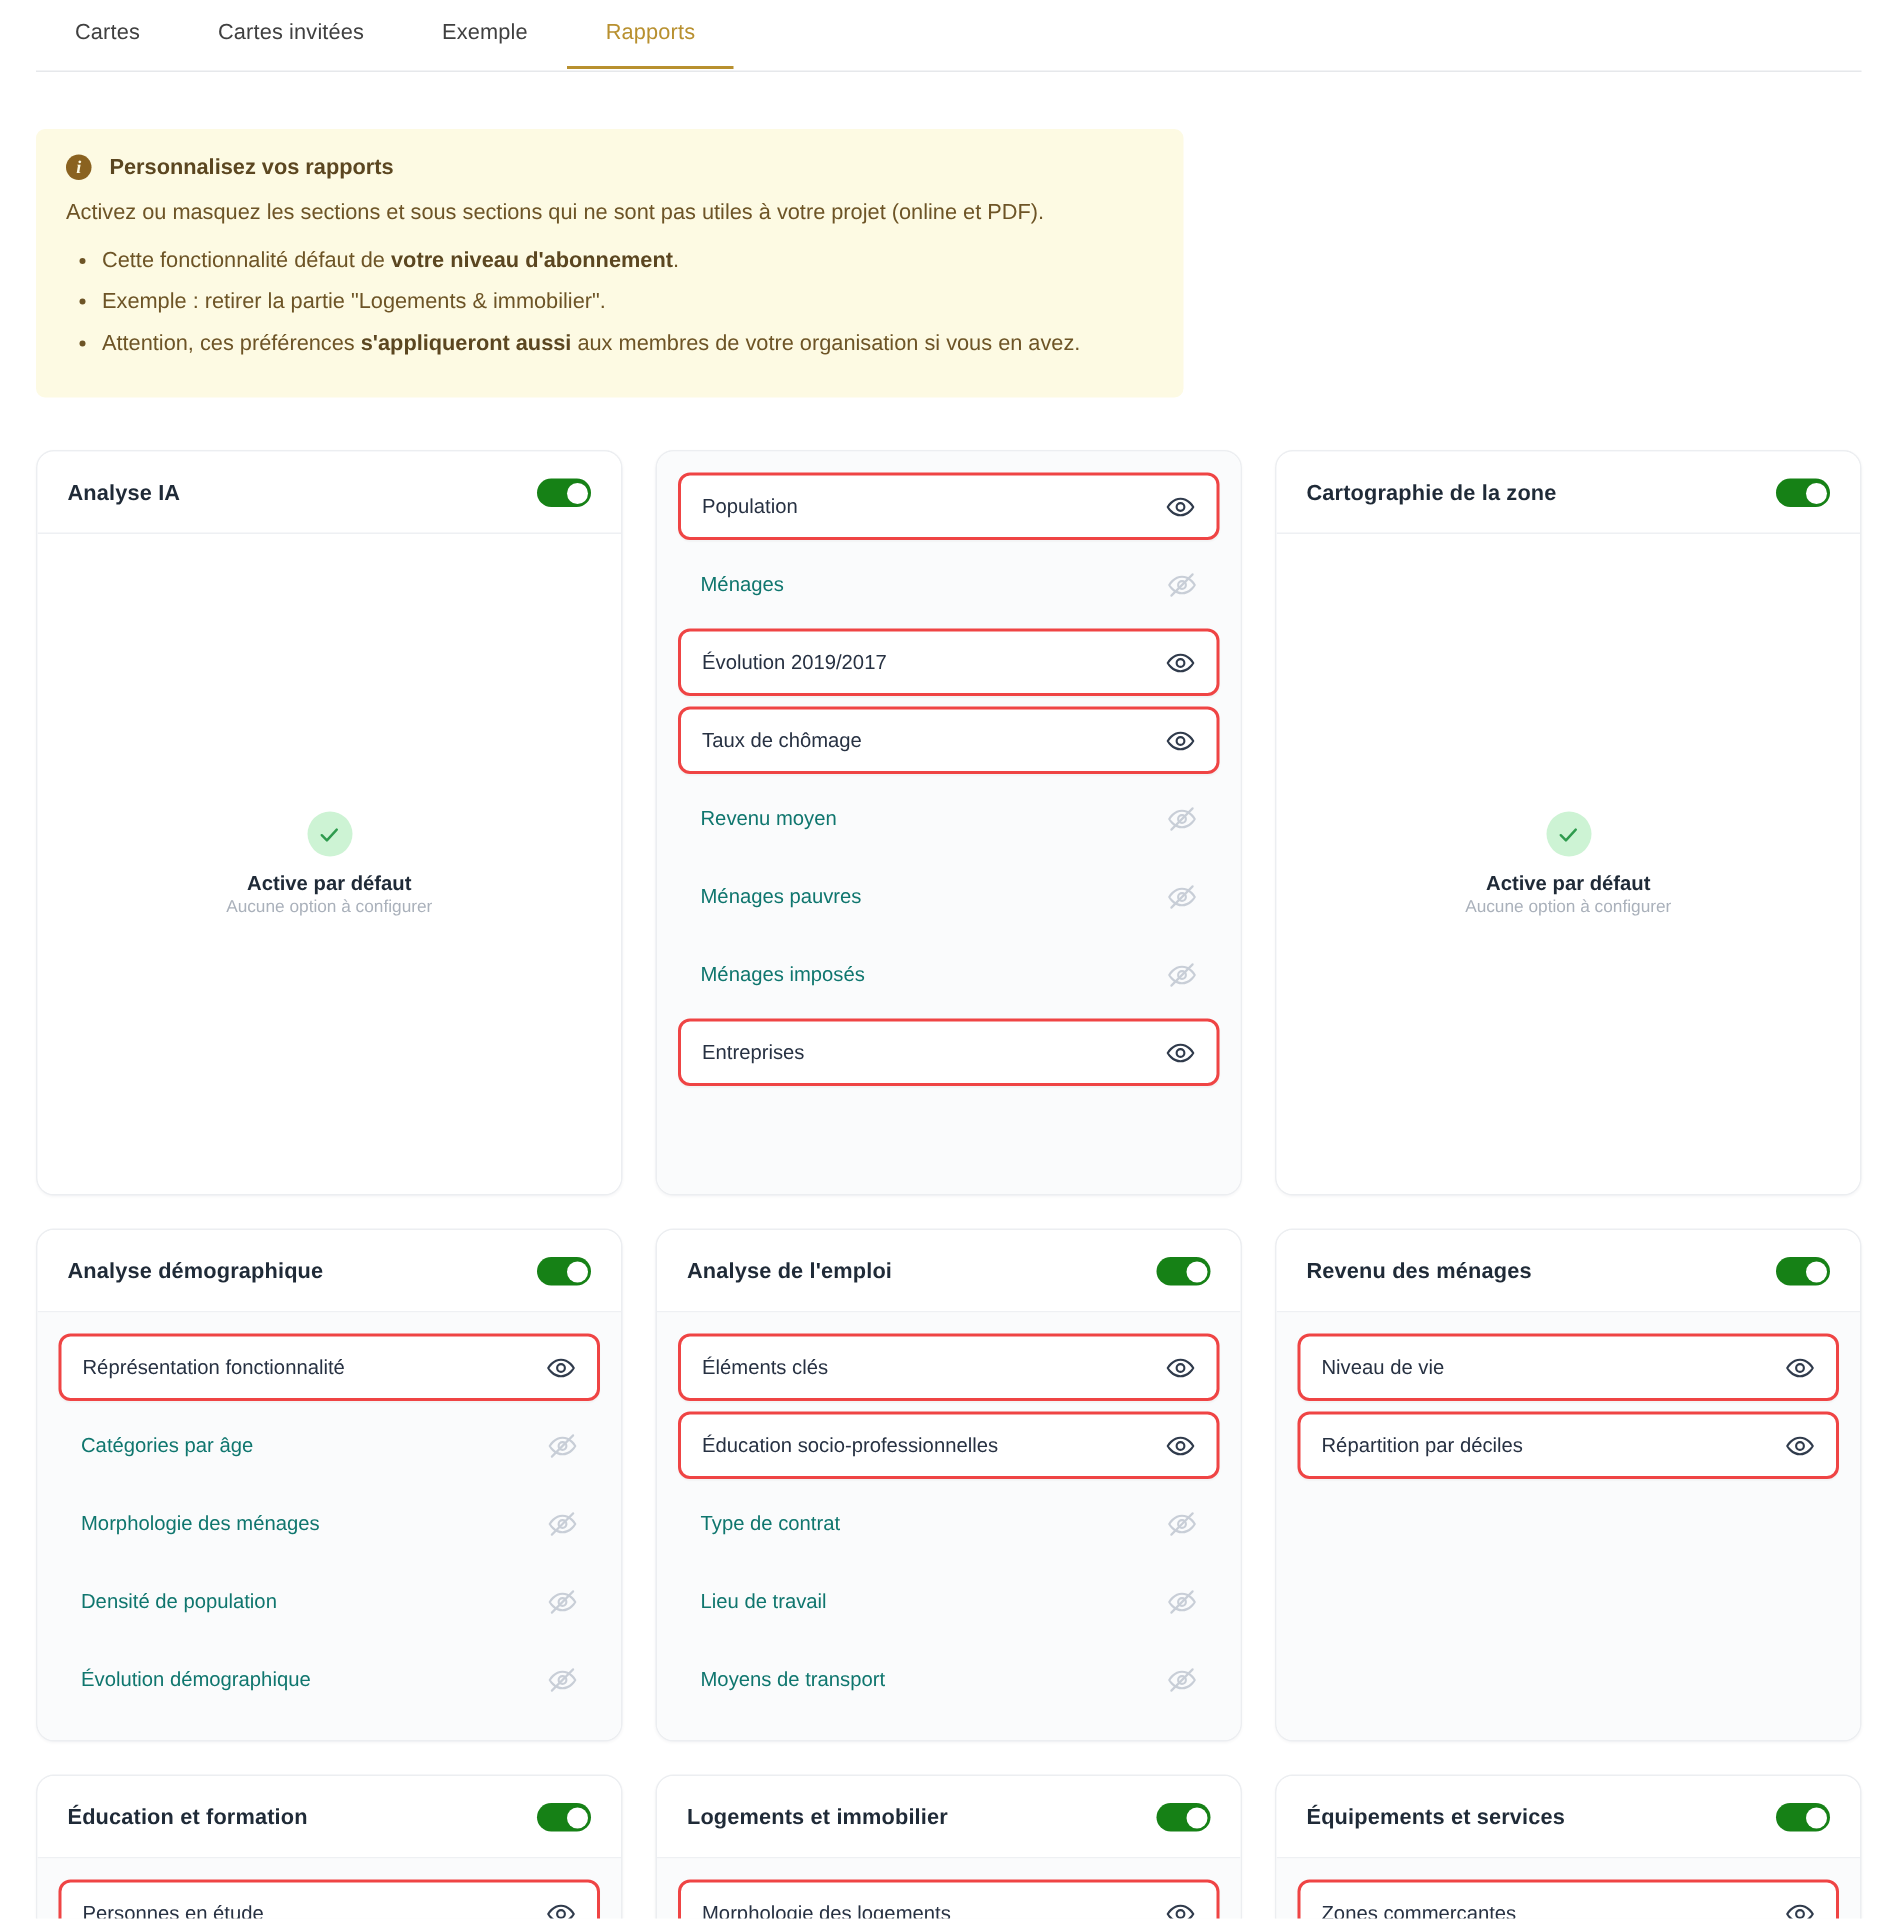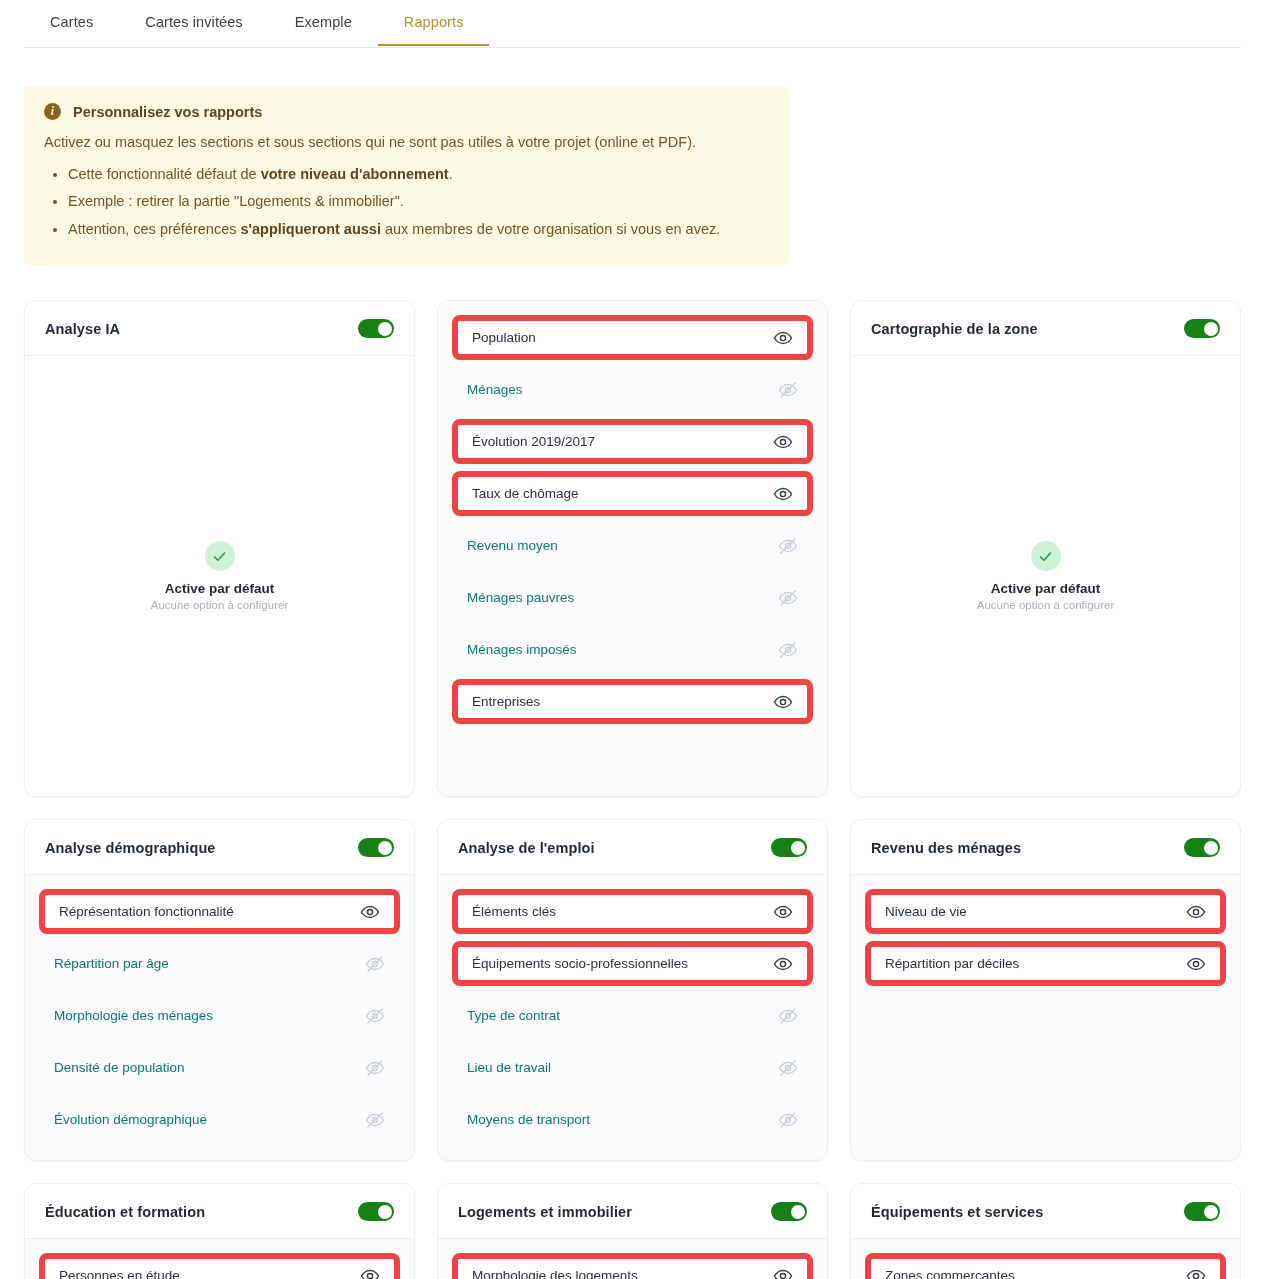--- a/index.html
+++ b/index.html
@@ -161,21 +161,21 @@
   .sub {
     display: flex;
     align-items: center;
     justify-content: space-between;
     padding: 0 14px;
     height: 45px;
     border-radius: 8px;
   }
   .sub.on {
     background: #ffffff;
-    border: 6px solid #ef4444;
+    border: 2px solid #ef4444;
     box-shadow: 0 1px 1px rgba(16,24,40,.03);
     align-items: center;
   }
   .sub.off {
     background: transparent;
     border: 1px solid transparent;
   }
   .sub-label {
     font-size: 13.5px;
     color: #273142;
@@ -373,21 +373,21 @@
         <div class="sub on">
           <span class="sub-label">Réprésentation fonctionnalité</span>
           <span style="display: flex;">
             <svg viewBox="0 0 24 24" class="eye" fill="none" stroke="#303b4c" stroke-width="1.7" stroke-linecap="round" stroke-linejoin="round">
               <path d="M1.8 12S5.4 5.4 12 5.4 22.2 12 22.2 12 18.6 18.6 12 18.6 1.8 12 1.8 12Z"></path>
               <circle cx="12" cy="12" r="3.1"></circle>
             </svg>
           </span>
         </div>
         <div class="sub off">
-          <span class="sub-label">Répartition par âge</span>
+          <span class="sub-label">Catégories par âge</span>
           <span style="display: flex;">
             <svg viewBox="0 0 24 24" class="eye" fill="none" stroke="#c8ced7" stroke-width="1.7" stroke-linecap="round" stroke-linejoin="round">
               <path d="M1.8 12S5.4 5.4 12 5.4 22.2 12 22.2 12 18.6 18.6 12 18.6 1.8 12 1.8 12Z"></path>
               <circle cx="12" cy="12" r="3.1"></circle>
               <line x1="3.5" y1="20.5" x2="20.5" y2="3.5"></line>
             </svg>
           </span>
         </div>
         <div class="sub off">
           <span class="sub-label">Morphologie des ménages</span>
@@ -432,21 +432,21 @@
         <div class="sub on">
           <span class="sub-label">Éléments clés</span>
           <span style="display: flex;">
             <svg viewBox="0 0 24 24" class="eye" fill="none" stroke="#303b4c" stroke-width="1.7" stroke-linecap="round" stroke-linejoin="round">
               <path d="M1.8 12S5.4 5.4 12 5.4 22.2 12 22.2 12 18.6 18.6 12 18.6 1.8 12 1.8 12Z"></path>
               <circle cx="12" cy="12" r="3.1"></circle>
             </svg>
           </span>
         </div>
         <div class="sub on">
-          <span class="sub-label">Équipements socio-professionnelles</span>
+          <span class="sub-label">Éducation socio-professionnelles</span>
           <span style="display: flex;">
             <svg viewBox="0 0 24 24" class="eye" fill="none" stroke="#303b4c" stroke-width="1.7" stroke-linecap="round" stroke-linejoin="round">
               <path d="M1.8 12S5.4 5.4 12 5.4 22.2 12 22.2 12 18.6 18.6 12 18.6 1.8 12 1.8 12Z"></path>
               <circle cx="12" cy="12" r="3.1"></circle>
             </svg>
           </span>
         </div>
         <div class="sub off">
           <span class="sub-label">Type de contrat</span>
           <span style="display: flex;">

